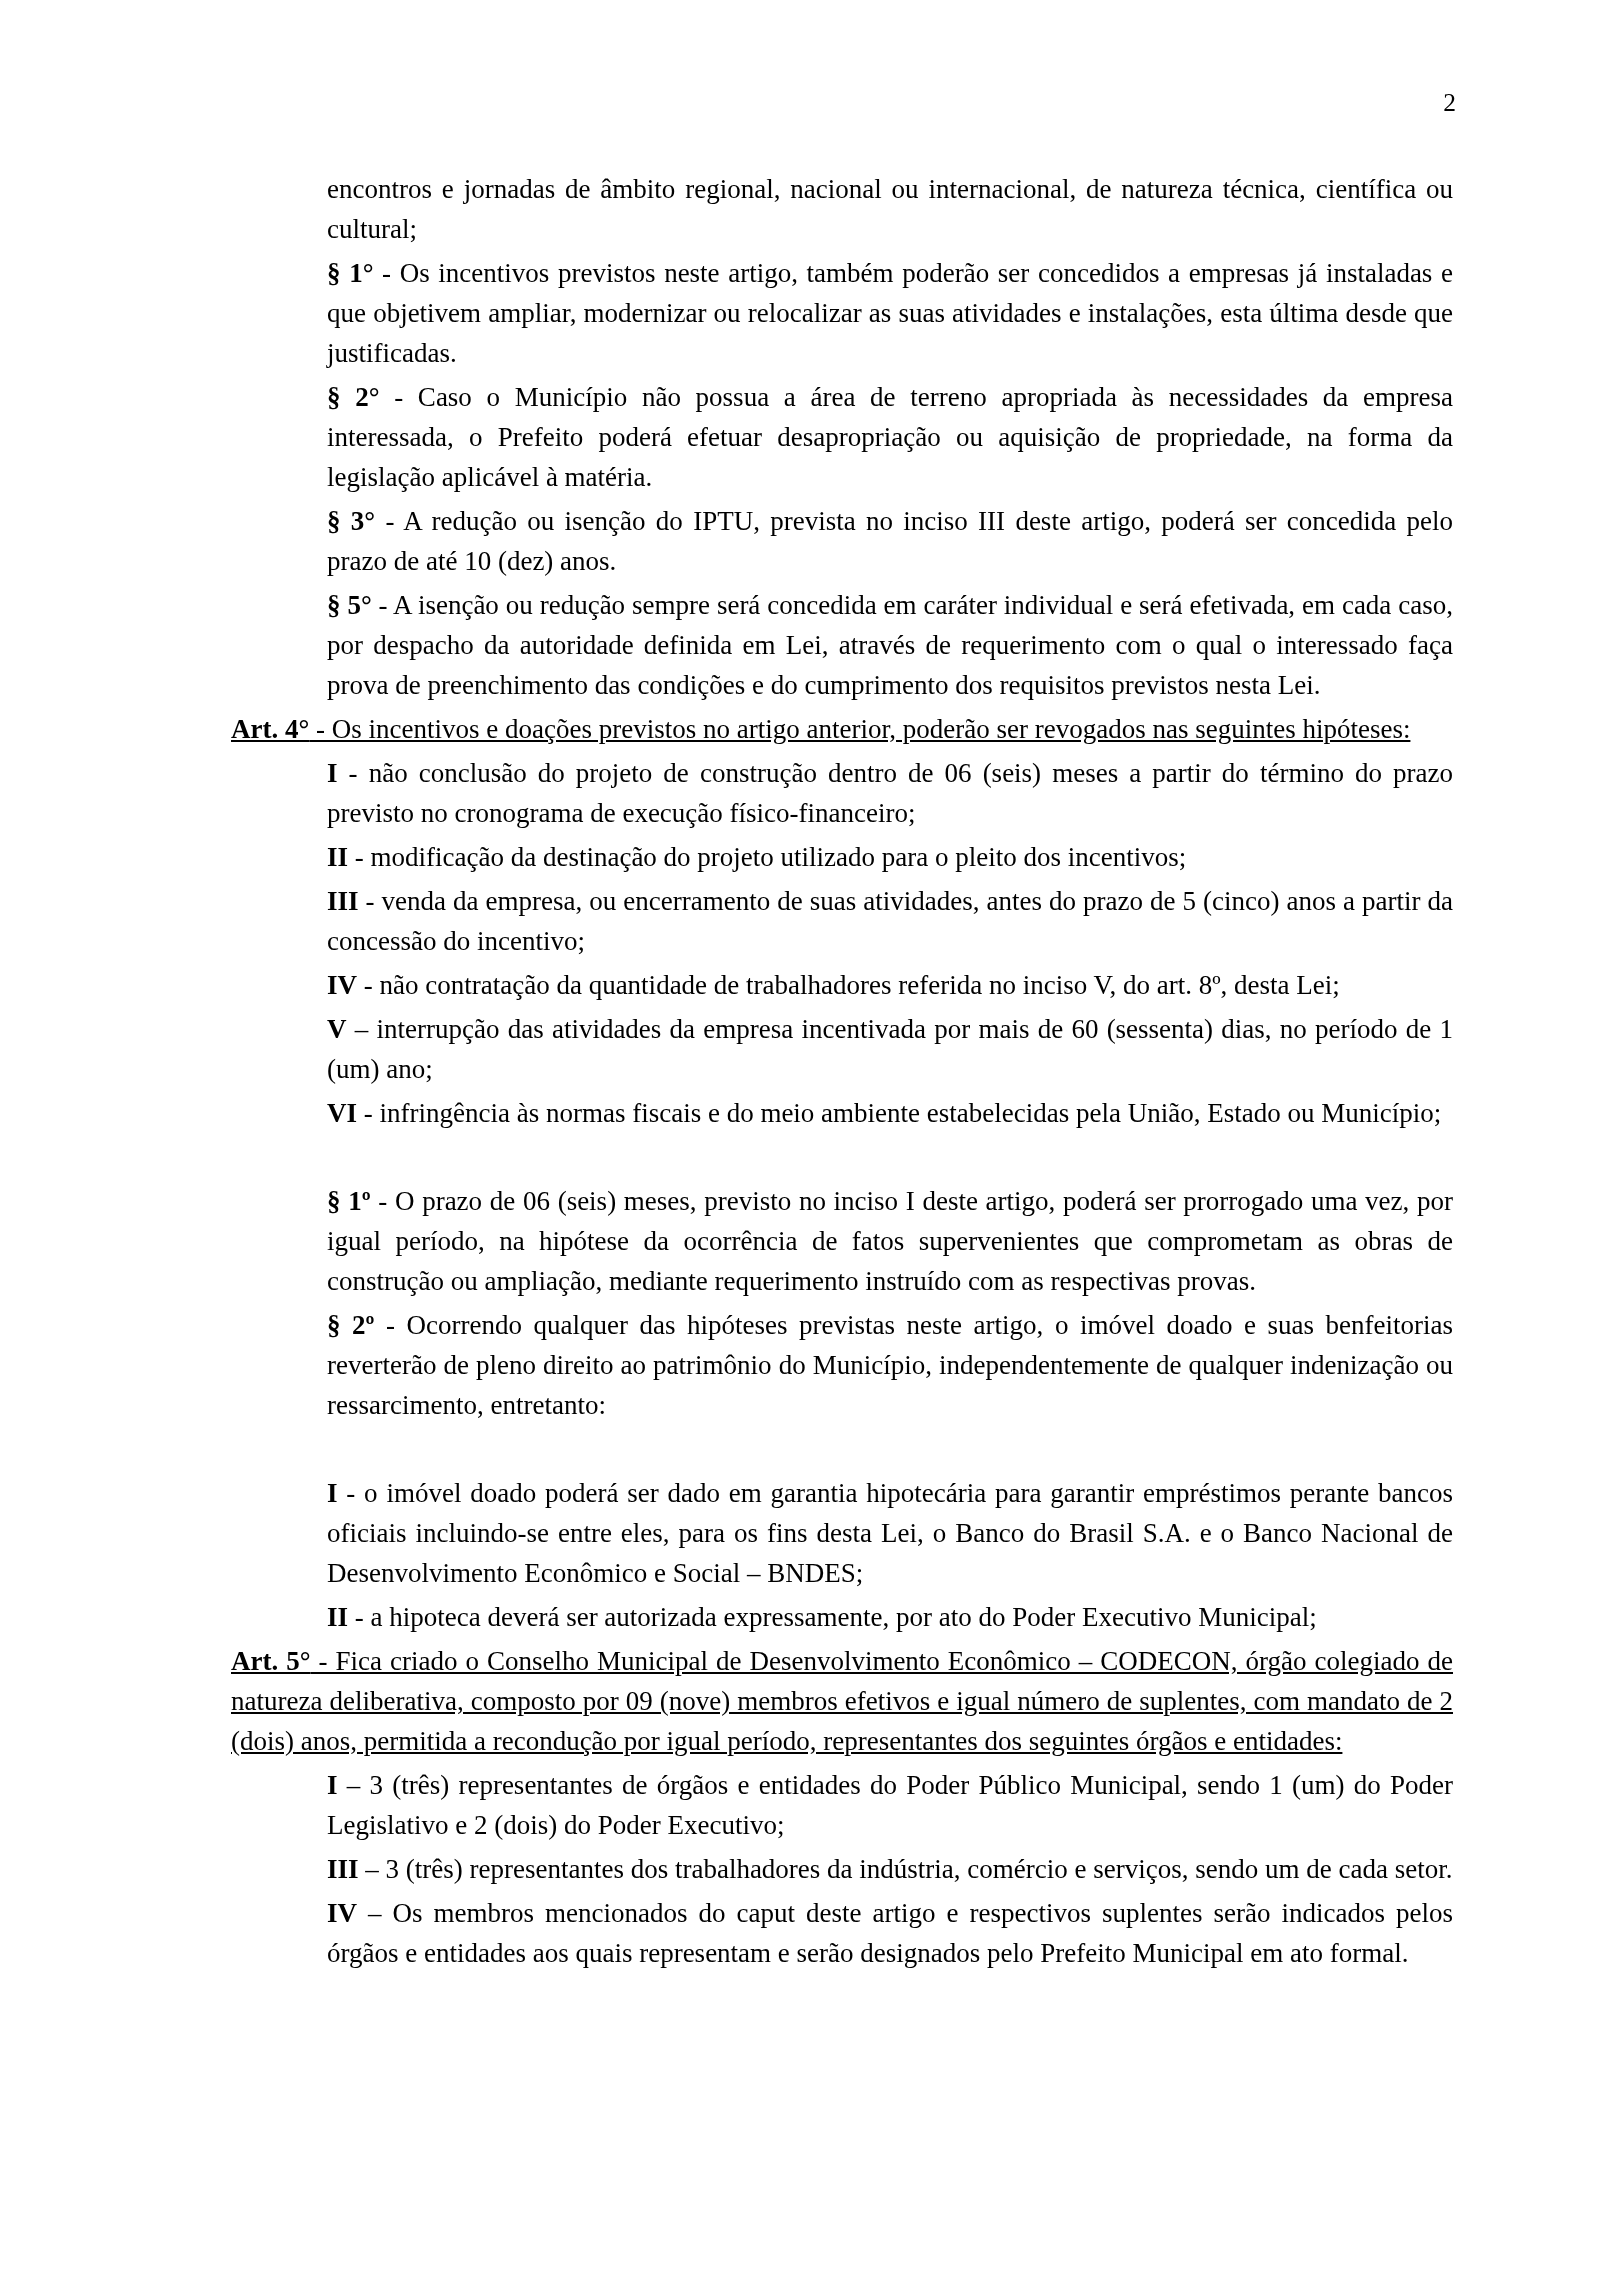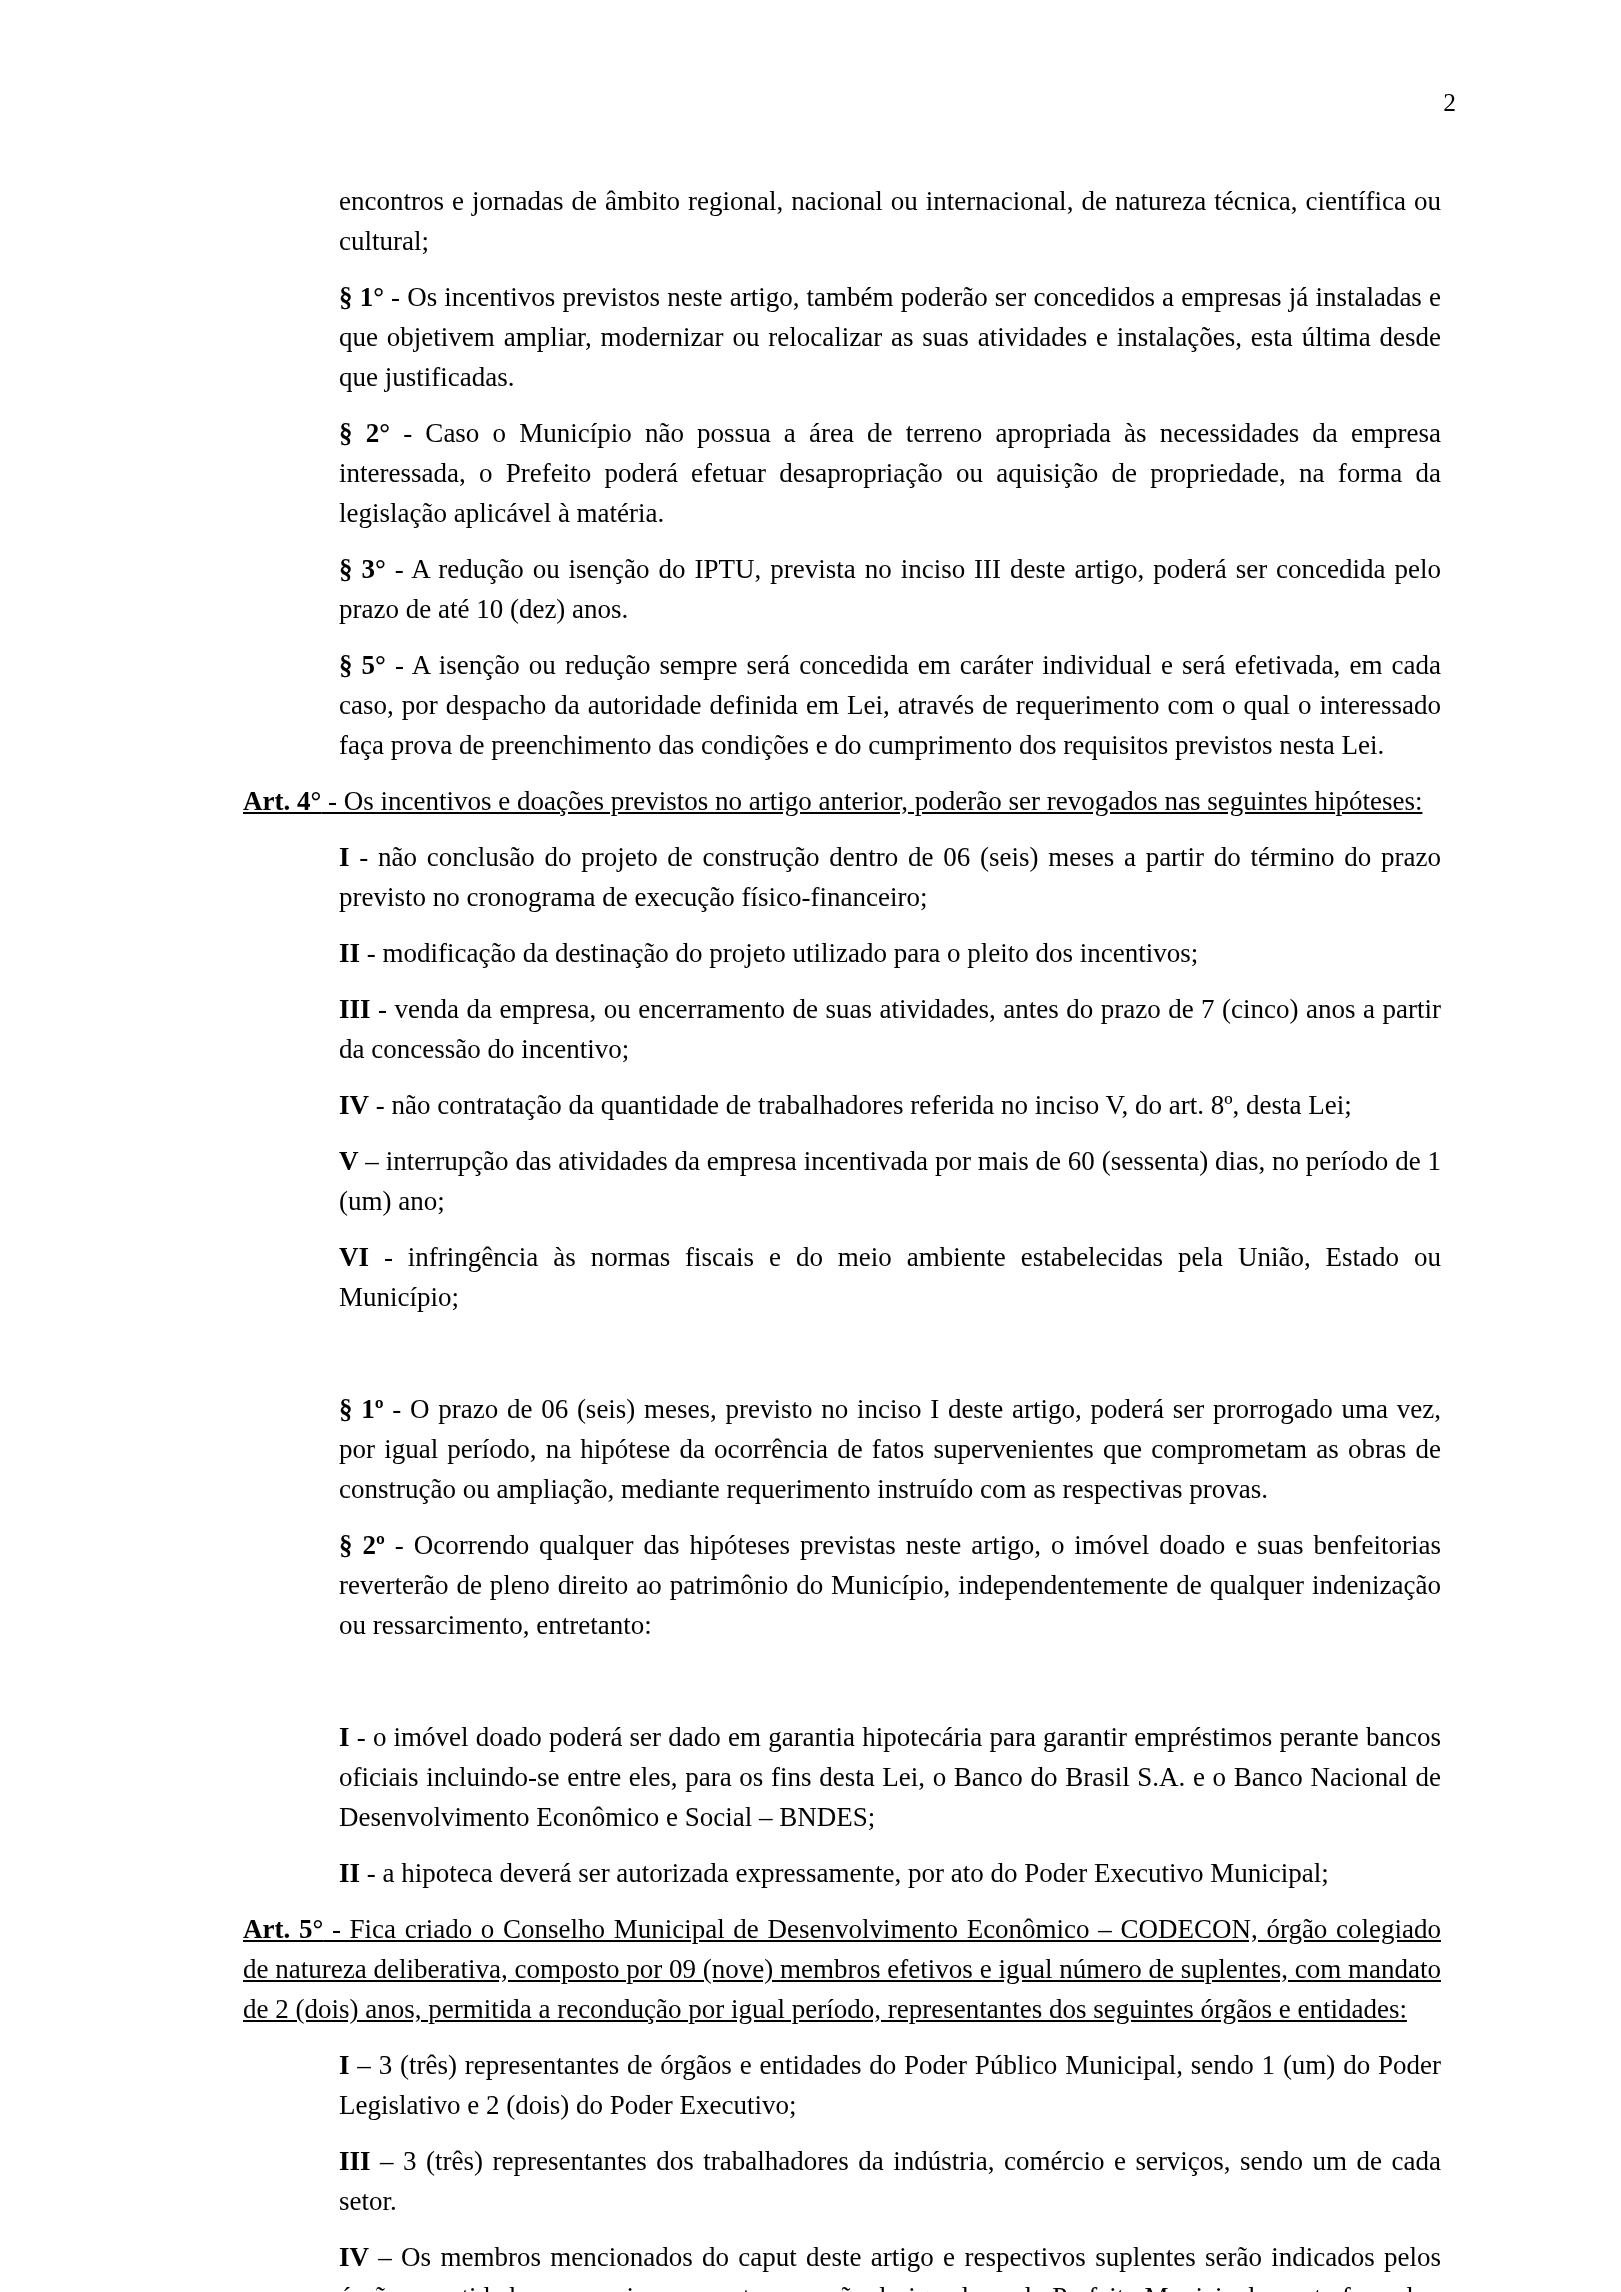--- a/index.html
+++ b/index.html
@@ -35,21 +35,21 @@
     top: 165px;
     width: 1230px;     
     font-size: 27px;
     line-height: 40px;
     text-align: justify;
     text-justify: inter-word;
     -webkit-hyphens: none;
     hyphens: none;
   }
   .para {
-    margin: 16px;
+    margin: 4px;
     text-align: justify;
   }
   
   .indent {
     padding-left: 96px;
   }
   
   .flush {
     padding-left: 0;
     text-decoration: underline;
@@ -70,21 +70,21 @@
 
   <div class="content" id="content-column">
       <p class="para indent"><span>encontros e jornadas de âmbito regional, nacional ou internacional, de natureza técnica, científica ou cultural;</span></p>
       <p class="para indent"><span class="bold">§ 1°</span><span> - Os incentivos previstos neste artigo, também poderão ser concedidos a empresas já instaladas e que objetivem ampliar, modernizar ou relocalizar as suas atividades e instalações, esta última desde que justificadas.</span></p>
       <p class="para indent"><span class="bold">§ 2°</span><span> - Caso o Município não possua a área de terreno apropriada às necessidades da empresa interessada, o Prefeito poderá efetuar desapropriação ou aquisição de propriedade, na forma da legislação aplicável à matéria.</span></p>
       <p class="para indent"><span class="bold">§ 3°</span><span> - A redução ou isenção do IPTU, prevista no inciso III deste artigo, poderá ser concedida pelo prazo de até 10 (dez) anos.</span></p>
       <p class="para indent"><span class="bold">§ 5°</span><span> - A isenção ou redução sempre será concedida em caráter individual e será efetivada, em cada caso, por despacho da autoridade definida em Lei, através de requerimento com o qual o interessado faça prova de preenchimento das condições e do cumprimento dos requisitos previstos nesta Lei.</span></p>
       <p class="para flush"><span class="bold">Art. 4°</span><span> - Os incentivos e doações previstos no artigo anterior, poderão ser revogados nas seguintes hipóteses:</span></p>
       <p class="para indent"><span class="bold">I</span><span> - não conclusão do projeto de construção dentro de 06 (seis) meses a partir do término do prazo previsto no cronograma de execução físico-financeiro;</span></p>
       <p class="para indent"><span class="bold">II</span><span> - modificação da destinação do projeto utilizado para o pleito dos incentivos;</span></p>
-      <p class="para indent"><span class="bold">III</span><span> - venda da empresa, ou encerramento de suas atividades, antes do prazo de 7 (cinco) anos a partir da concessão do incentivo;</span></p>
+      <p class="para indent"><span class="bold">III</span><span> - venda da empresa, ou encerramento de suas atividades, antes do prazo de 5 (cinco) anos a partir da concessão do incentivo;</span></p>
       <p class="para indent"><span class="bold">IV</span><span> - não contratação da quantidade de trabalhadores referida no inciso V, do art. 8º, desta Lei;</span></p>
       <p class="para indent"><span class="bold">V</span><span> – interrupção das atividades da empresa incentivada por mais de 60 (sessenta) dias, no período de 1 (um) ano;</span></p>
       <p class="para indent"><span class="bold">VI</span><span> - infringência às normas fiscais e do meio ambiente estabelecidas pela União, Estado ou Município;</span></p>
       <div class="spacer"></div>
       <p class="para indent"><span class="bold">§ 1º</span><span> - O prazo de 06 (seis) meses, previsto no inciso I deste artigo, poderá ser prorrogado uma vez, por igual período, na hipótese da ocorrência de fatos supervenientes que comprometam as obras de construção ou ampliação, mediante requerimento instruído com as respectivas provas.</span></p>
       <p class="para indent"><span class="bold">§ 2º</span><span> - Ocorrendo qualquer das hipóteses previstas neste artigo, o imóvel doado e suas benfeitorias reverterão de pleno direito ao patrimônio do Município, independentemente de qualquer indenização ou ressarcimento, entretanto:</span></p>
       <div class="spacer"></div>
       <p class="para indent"><span class="bold">I</span><span> - o imóvel doado poderá ser dado em garantia hipotecária para garantir empréstimos perante bancos oficiais incluindo-se entre eles, para os fins desta Lei, o Banco do Brasil S.A. e o Banco Nacional de Desenvolvimento Econômico e Social – BNDES;</span></p>
       <p class="para indent"><span class="bold">II</span><span> - a hipoteca deverá ser autorizada expressamente, por ato do Poder Executivo Municipal;</span></p>
       <p class="para flush"><span class="bold">Art. 5°</span><span> - Fica criado o Conselho Municipal de Desenvolvimento Econômico – CODECON, órgão colegiado de natureza deliberativa, composto por 09 (nove) membros efetivos e igual número de suplentes, com mandato de 2 (dois) anos, permitida a recondução por igual período, representantes dos seguintes órgãos e entidades:</span></p>

